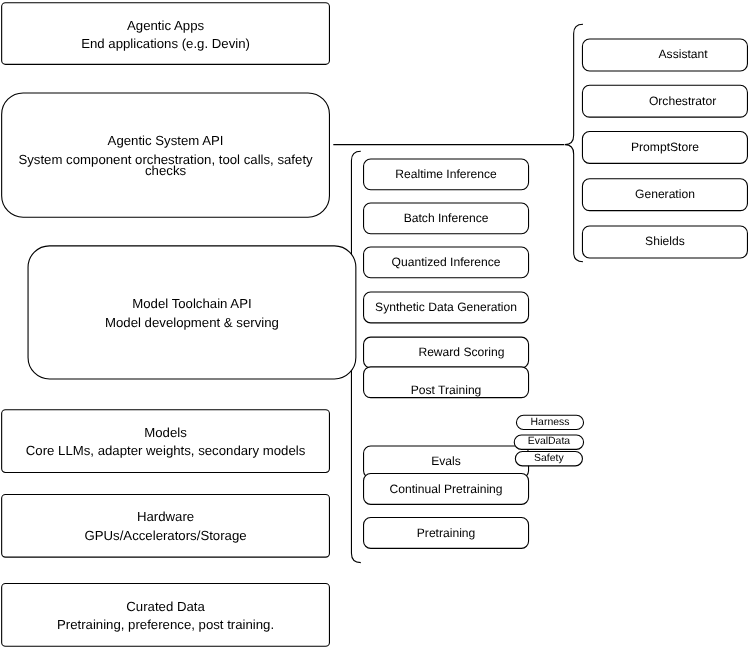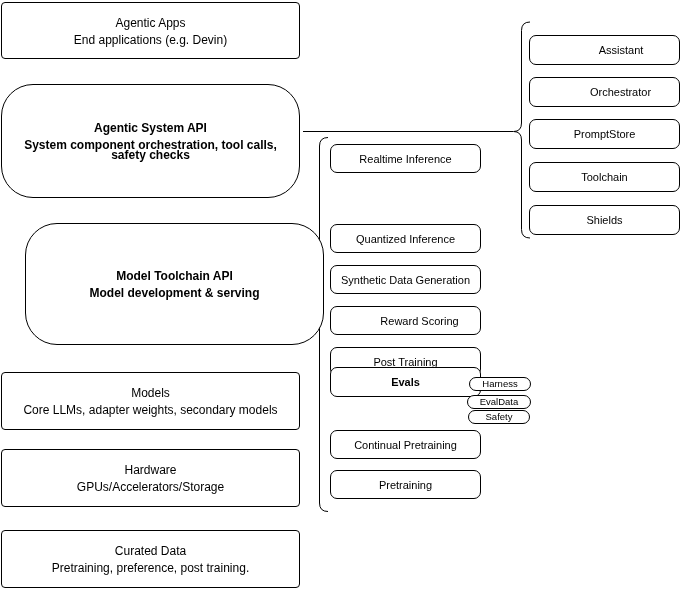--- a/index.html
+++ b/index.html
@@ -23,21 +23,21 @@
     border:1px solid var(--stroke);
     background:var(--bg);
     display:flex;
     flex-direction:column;
     align-items:center;
     justify-content:center;
     text-align:center;
     z-index:2;
   }
   .stack-box{left:1px;width:299px;border-radius:4px;gap:5px;}
-  .stack-box.big{border-radius:32px;font-weight:bold;}
+  .stack-box.big{border-radius:20px;}
   .stack-box .title{font-size:12px;line-height:13px;}
   .stack-box .subtitle{font-size:12px;line-height:10px;padding:0 10px;}
   .mid-box{left:330px;width:151px;height:29px;border-radius:7px;font-size:11px;line-height:12px;}
   .right-box{left:529px;width:151px;height:30px;border-radius:7px;font-size:11px;line-height:12px;}
   .pill{
     position:absolute;
     box-sizing:border-box;
     border:1px solid var(--stroke);
     background:var(--bg);
     border-radius:8px;
@@ -81,33 +81,36 @@
     <div class="subtitle">GPUs/Accelerators/Storage</div>
   </div>
   <div class="node stack-box" style="top:530px;height:58px;">
     <div class="title">Curated Data</div>
     <div class="subtitle">Pretraining, preference, post training.</div>
   </div>
 
   <div class="node mid-box" style="top:144px;">
     <span>Realtime Inference</span>
   </div>
+  <div class="node mid-box" style="top:184px;">
+    <span>Batch Inference</span>
+  </div>
   <div class="node mid-box" style="top:224px;">
     <span>Quantized Inference</span>
   </div>
   <div class="node mid-box" style="top:265px;">
     <span>Synthetic Data Generation</span>
   </div>
   <div class="node mid-box" style="top:306px;padding-left:28px;">
     <span>Reward Scoring</span>
   </div>
-  <div class="node mid-box" style="top:347px;">
+  <div class="node mid-box" style="top:333px;justify-content:flex-end;">
     <span>Post Training</span>
   </div>
-  <div class="node mid-box" style="top:367px;height:30px;font-weight:bold;">
+  <div class="node mid-box" style="top:405px;height:30px;">
     <span>Evals</span>
   </div>
   <div class="node mid-box" style="top:430px;">
     <span>Continual Pretraining</span>
   </div>
   <div class="node mid-box" style="top:470px;">
     <span>Pretraining</span>
   </div>
 
   <div class="pill" style="left:469px;top:377px;width:62px;height:14px;">
@@ -123,19 +126,19 @@
   <div class="node right-box" style="top:35px;padding-left:33px;">
     <span>Assistant</span>
   </div>
   <div class="node right-box" style="top:77px;padding-left:32px;">
     <span>Orchestrator</span>
   </div>
   <div class="node right-box" style="top:119px;">
     <span>PromptStore</span>
   </div>
   <div class="node right-box" style="top:162px;">
-    <span>Toolchain</span>
+    <span>Generation</span>
   </div>
   <div class="node right-box" style="top:205px;">
     <span>Shields</span>
   </div>
 
 </div>
 
 </body></html>

